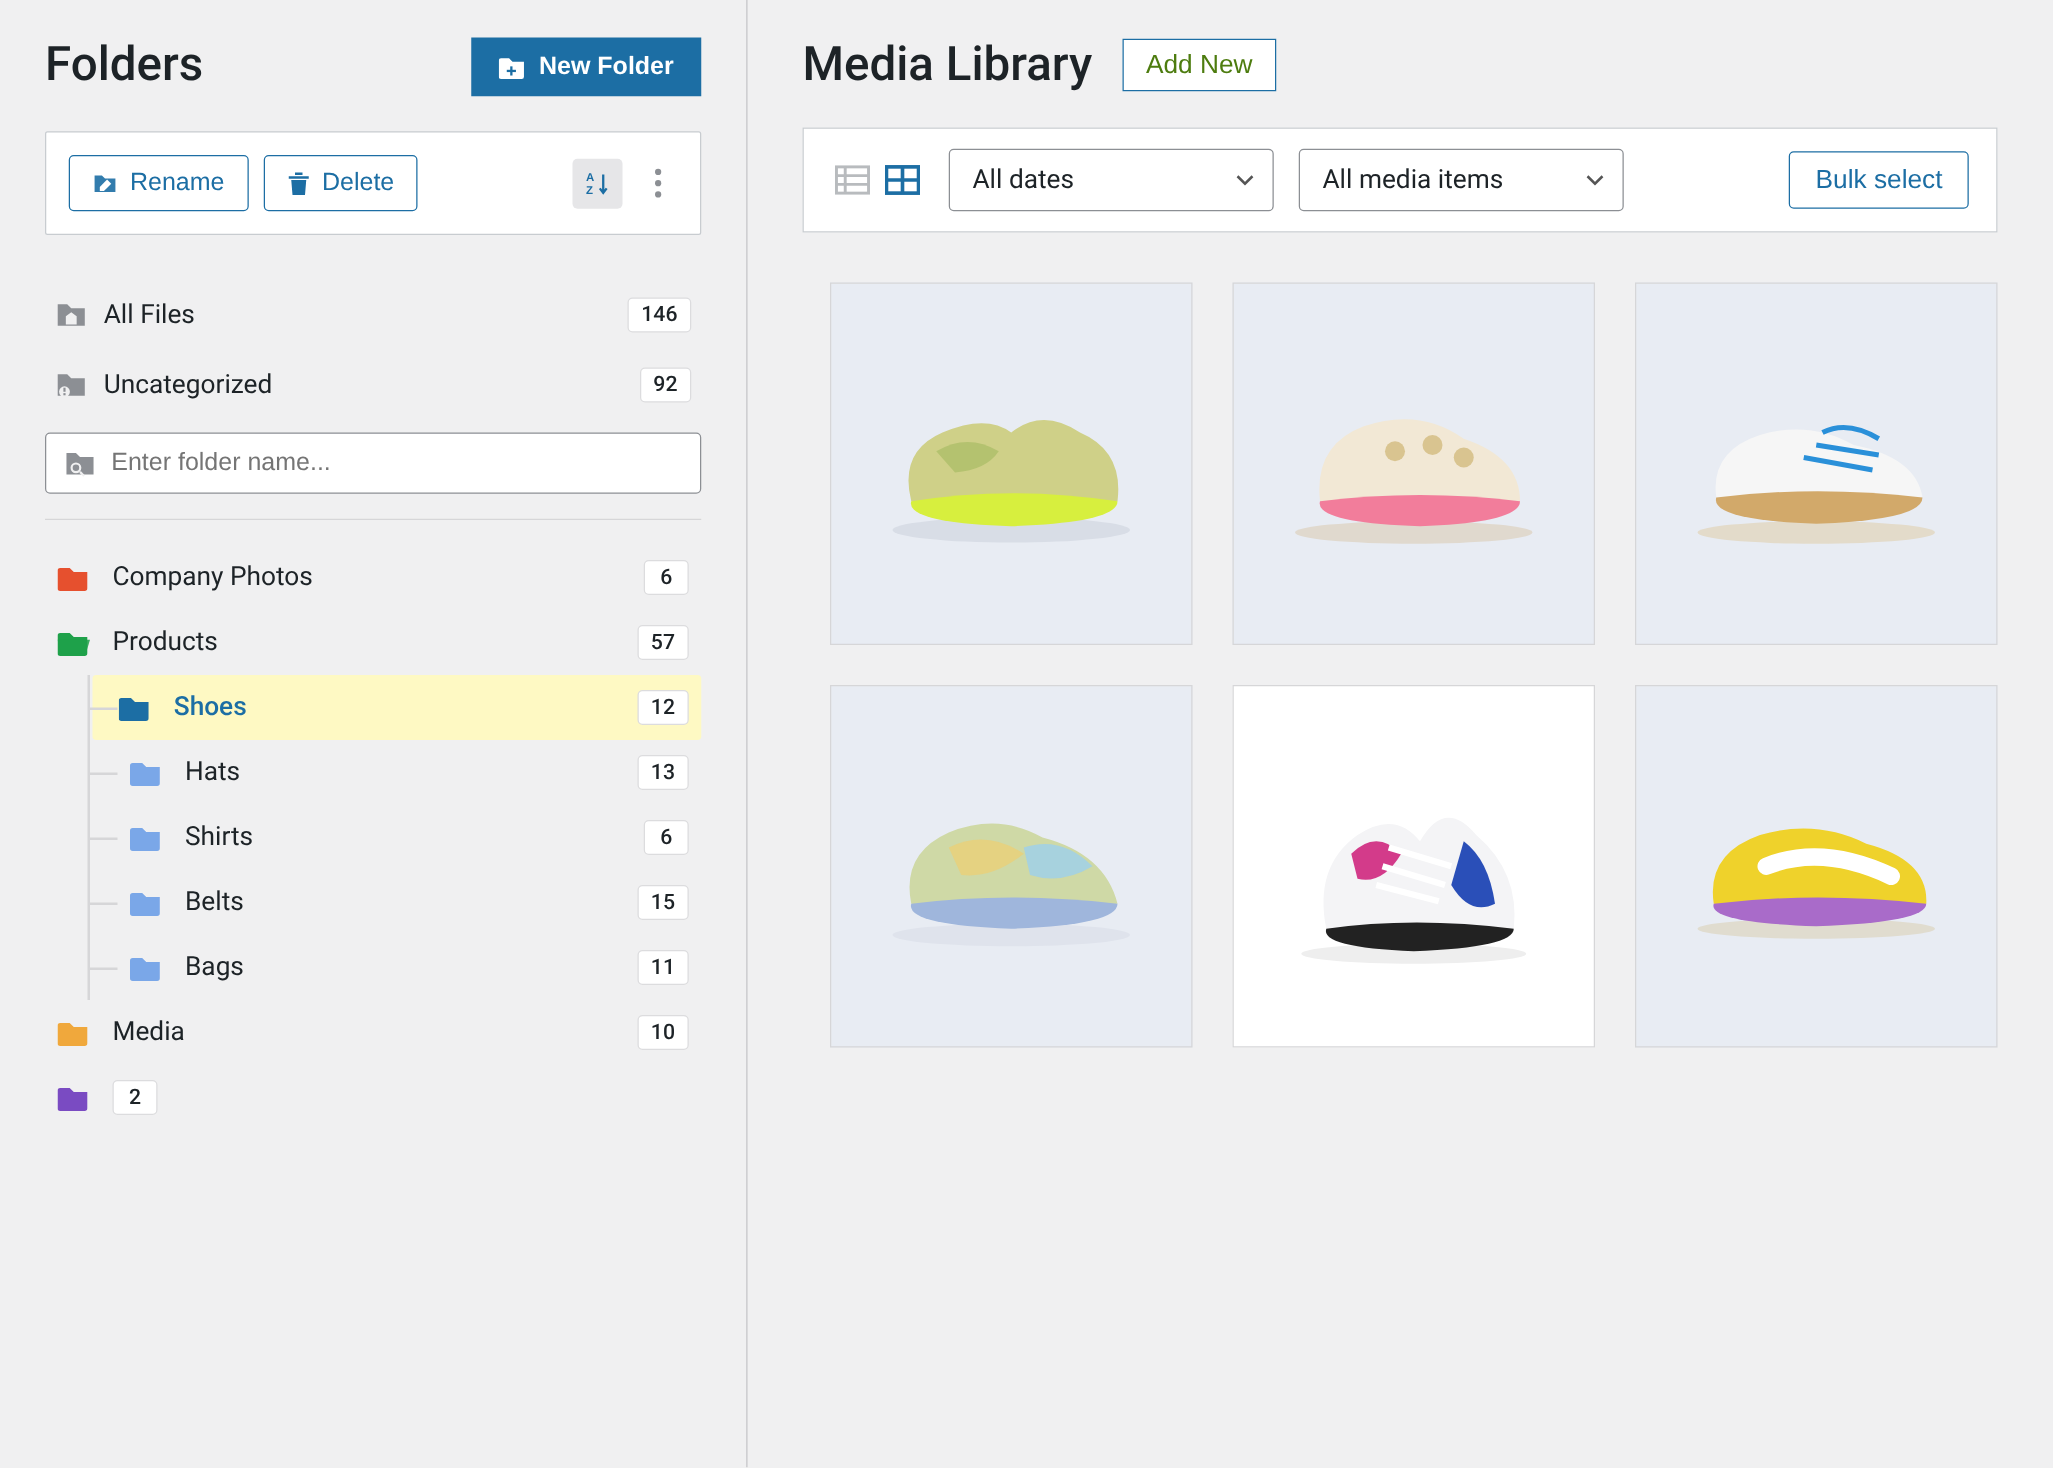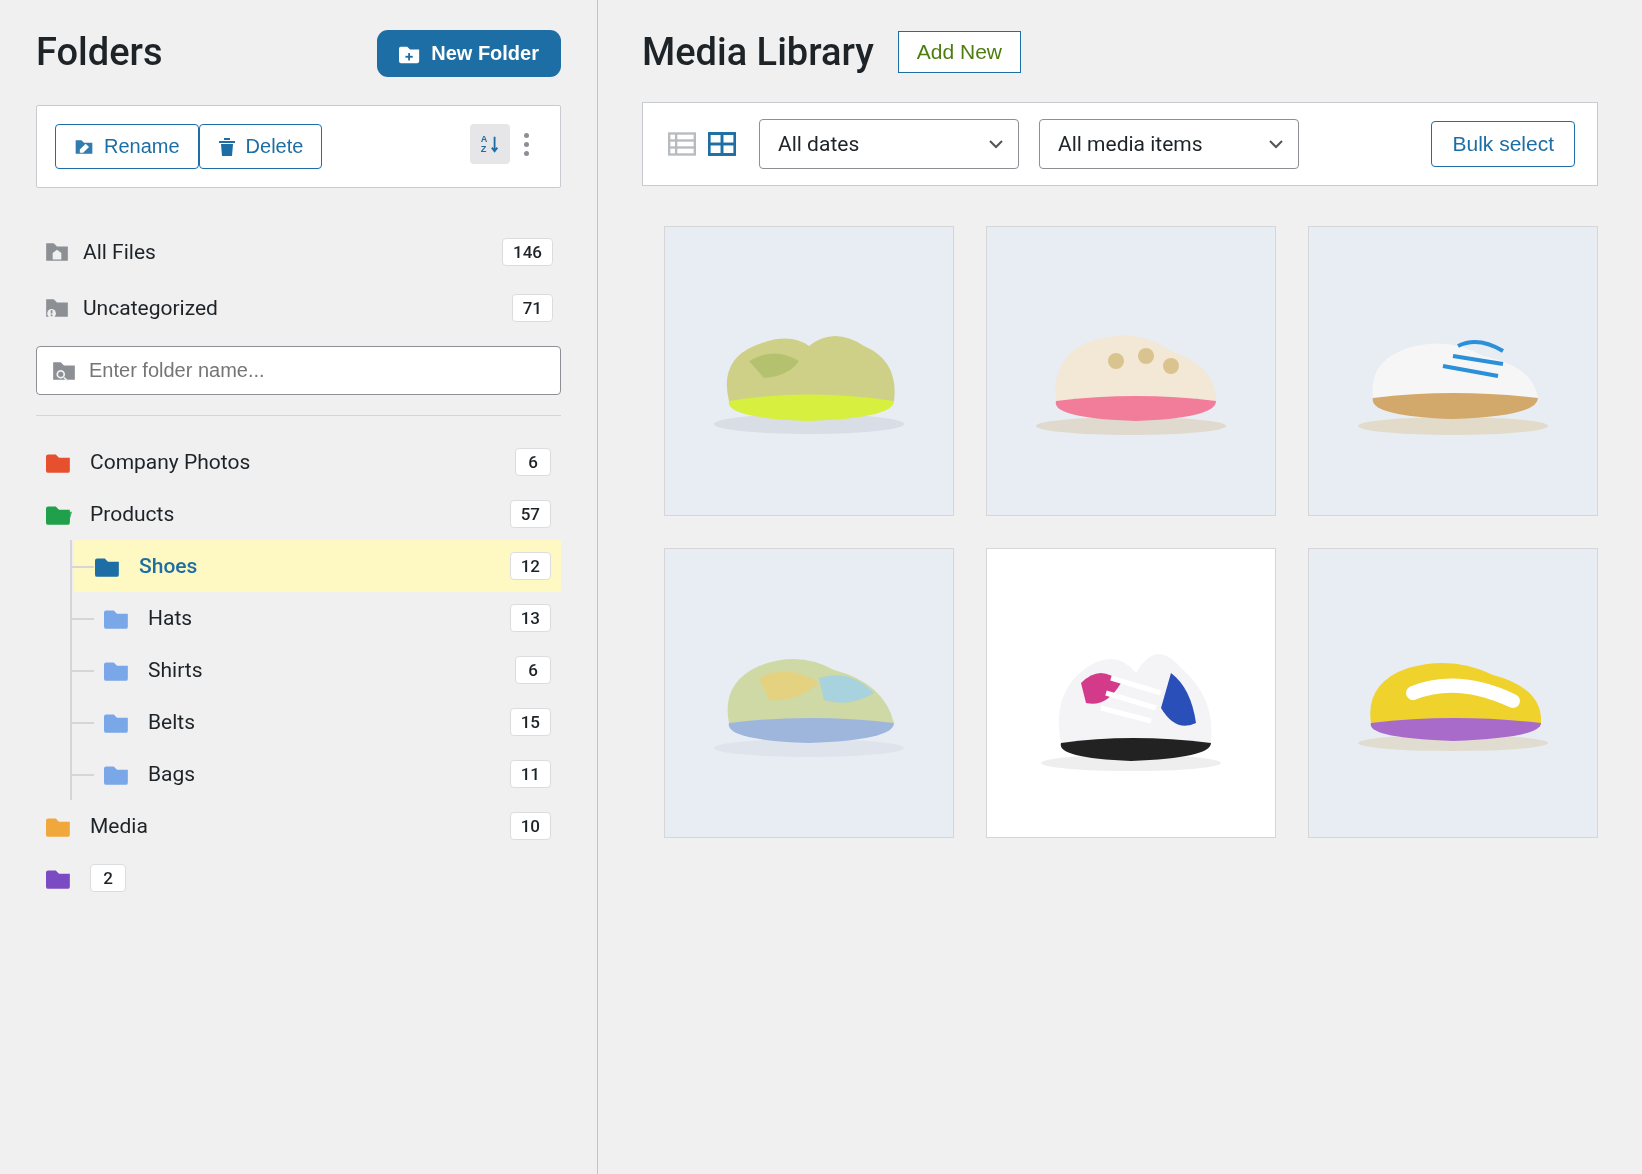--- a/index.html
+++ b/index.html
@@ -25,37 +25,37 @@
 }
 .sidebar-title {
   font-size: 38px;
   font-weight: 500;
   color: #1d2327;
 }
 .btn-new-folder {
   background: #1c6ea4;
   color: #fff;
   border: none;
-  border-radius: 11px;
+  border-radius: 0;
   padding: 12px 22px;
   font-size: 20px;
   font-weight: 600;
   display: flex;
   align-items: center;
   gap: 10px;
   cursor: pointer;
 }
 .toolbar-box {
   background: #fff;
   border: 1px solid #c8ccd0;
   border-radius: 2px;
   padding: 18px 18px;
   display: flex;
-  align-items: flex-start;
-  gap: 0;
+  align-items: center;
+  gap: 12px;
   margin-bottom: 36px;
 }
 .btn-outline {
   background: #fff;
   border: 1.5px solid #1c6ea4;
   color: #1c6ea4;
   border-radius: 4px;
   padding: 10px 18px;
   font-size: 20px;
   font-weight: 500;
@@ -317,21 +317,21 @@
     <li class="folder-item">
       <span class="icon-box">
         <svg width="26" height="22" viewBox="0 0 24 20" fill="#8c8f94">
             <path d="M2 2h7l3 3h10v13H2z"></path>
             <circle cx="7" cy="15" r="4" fill="#f0f0f1"></circle>
             <rect x="6.2" y="12" width="1.6" height="3" fill="#8c8f94"></rect>
             <rect x="6.2" y="16" width="1.6" height="1.6" fill="#8c8f94"></rect>
           </svg>
       </span>
       <span class="label">Uncategorized</span>
-      <span class="count-badge">71</span>
+      <span class="count-badge">92</span>
     </li>
   </ul>
 
   <div class="search-box">
     <span>
       <svg width="26" height="22" viewBox="0 0 24 20" fill="#8c8f94">
           <path d="M2 2h7l3 3h10v13H2z"></path>
           <circle cx="9" cy="13" r="3.2" fill="none" stroke="#f0f0f1" stroke-width="1.6"></circle>
           <path d="M12 16l3 3" stroke="#f0f0f1" stroke-width="1.6"></path>
         </svg>

